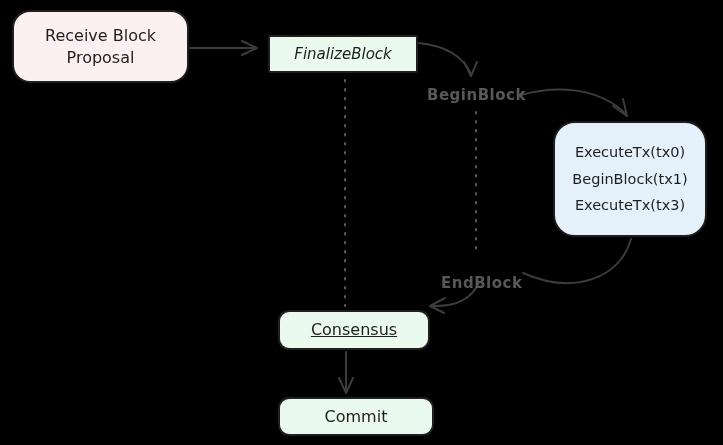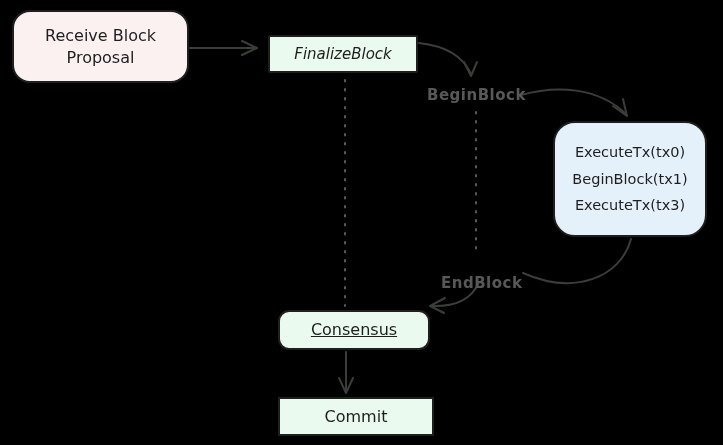--- a/index.html
+++ b/index.html
@@ -56,21 +56,21 @@
   .node-consensus{
     left:278px;top:310px;width:152px;height:40px;
     background:var(--green);
     border-radius:11px;
     font-size:16px;
     text-decoration:underline;
   }
   .node-commit{
     left:278px;top:397px;width:156px;height:39px;
     background:var(--green);
-    border-radius:0;
+    border-radius:11px;
     font-size:16px;
   }
   .phase-label{
     position:absolute;
     color:var(--muted);
     font-size:15px;
     letter-spacing:.5px;
     white-space:nowrap;
     font-weight:bold;
   }

